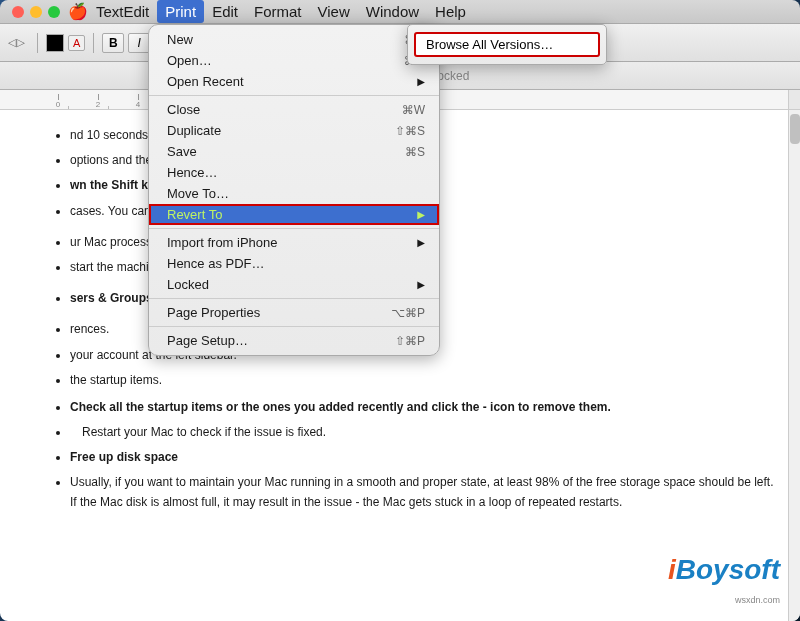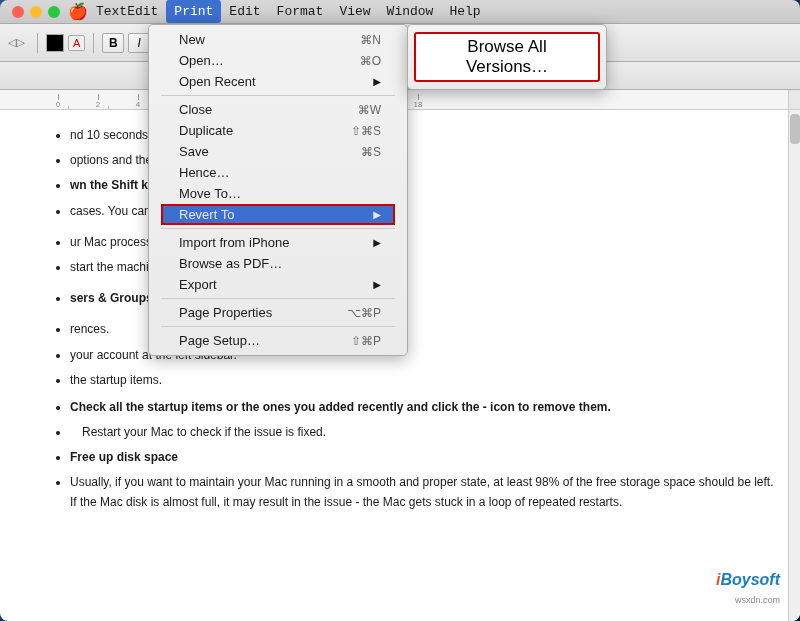--- a/index.html
+++ b/index.html
@@ -29,28 +29,27 @@
       background: linear-gradient(to bottom, #d8d8d8, #c8c8c8);
       display: flex;
       align-items: center;
       padding: 0 8px;
       border-bottom: 1px solid #aaa;
       position: relative;
       z-index: 100;
     }
 
     .menu-bar-item {
-      font-size: 13px;
+      font-size: 15px;
       color: #1a1a1a;
       padding: 0 8px;
       height: 100%;
       display: flex;
       align-items: center;
       cursor: default;
-      font-family: Liberation Mono, monospace;
     }
 
     .menu-bar-item.active {
       background: #3d6fcf;
       color: white;
       border-radius: 3px;
     }
 
     
     .doc-toolbar {
@@ -131,43 +130,43 @@
       height: 100%;
       background: #f0f0f0;
       border-left: 1px solid #ccc;
     }
 
     
     .file-menu-dropdown {
       position: absolute;
       top: 24px;
       left: 148px;
-      width: 260px;
+      width: 292px;
       background: linear-gradient(to bottom, #f2f2f2, #eaeaea);
       border: 1px solid #aaa;
-      border-radius: 5px;
+      border-radius: 10px;
       box-shadow: 0 4px 16px rgba(0,0,0,0.3);
       z-index: 200;
-      padding: 4px 12px;
+      padding: 4px 0;
     }
 
     .menu-item {
       display: flex;
       align-items: center;
       justify-content: space-between;
       padding: 3px 14px 3px 18px;
       font-size: 13px;
       color: #1a1a1a;
       cursor: default;
       white-space: nowrap;
     }
 
     .menu-item.highlighted {
       background: #3d6fcf;
-      color: #e5e5e5;
+      color: #bef264;
     }
 
     .menu-item .shortcut {
       color: #666;
       font-size: 12px;
       margin-left: 20px;
     }
 
     .menu-item .arrow {
       font-size: 10px;
@@ -470,21 +469,21 @@
       <li style="margin-bottom: 12px;"><span class="bold">sers &amp; Groups utility.</span></li>
       <li>rences.</li>
       <li>your account at the left sidebar.</li>
       <li style="margin-bottom: 8px;">the startup items.</li>
       <li><span class="bold">Check all the startup items or the ones you added recently and click the - icon to remove them.</span></li>
       <li><span style="margin-left:12px;">Restart your Mac</span> to check if the issue is fixed.</li>
       <li><span class="bold">Free up disk space</span></li>
       <li>Usually, if you want to maintain your Mac running in a smooth and proper state, at least 98% of the free storage space should be left. If the Mac disk is almost full, it may result in the issue - the Mac gets stuck in a loop of repeated restarts.</li>
     </ul>
     <div style="position:absolute; bottom:14px; right:20px; text-align:right;">
-      <span style="font-size:16px; font-weight:bold; font-style:italic; color:#1a80c4;">
+      <span style="font-size:28px; font-weight:bold; font-style:italic; color:#1a80c4;">
         <span style="color:#e85520;">i</span><span>Boysoft</span>
       </span>
       <span class="wsxdn">wsxdn.com</span>
     </div>
   </div>
 
   <div class="file-menu-dropdown">
     <div class="menu-item">
       <span>New</span>
       <span class="shortcut">⌘N</span>
@@ -520,37 +519,37 @@
       <span>Revert To</span>
       <span class="arrow">▶</span>
       <div class="revert-to-box"></div>
     </div>
     <div class="menu-separator"></div>
     <div class="menu-item">
       <span>Import from iPhone</span>
       <span class="arrow">▶</span>
     </div>
     <div class="menu-item">
-      <span>Browse as PDF…</span>
-    </div>
-    <div class="menu-item">
-      <span>Export</span>
+      <span>Hence as PDF…</span>
+    </div>
+    <div class="menu-item">
+      <span>Locked</span>
       <span class="arrow">▶</span>
     </div>
     <div class="menu-separator"></div>
     <div class="menu-item">
       <span>Page Properties</span>
       <span class="shortcut">⌥⌘P</span>
     </div>
     <div class="menu-separator"></div>
     <div class="menu-item">
       <span>Page Setup…</span>
       <span class="shortcut">⇧⌘P</span>
     </div>
   </div>
 
   <div class="submenu">
     <div style="padding: 3px 6px;">
-      <span style="display:block; background:white; border:2px solid #cc0000; border-radius:3px; padding: 3px 10px; font-size:17px;text-align:center;">Browse All Versions…</span>
+      <span style="display:block; background:white; border:2px solid #cc0000; border-radius:3px; padding: 3px 10px; font-size:13px;">Browse All Versions…</span>
     </div>
   </div>
 
 </div>
 
 </body></html>

